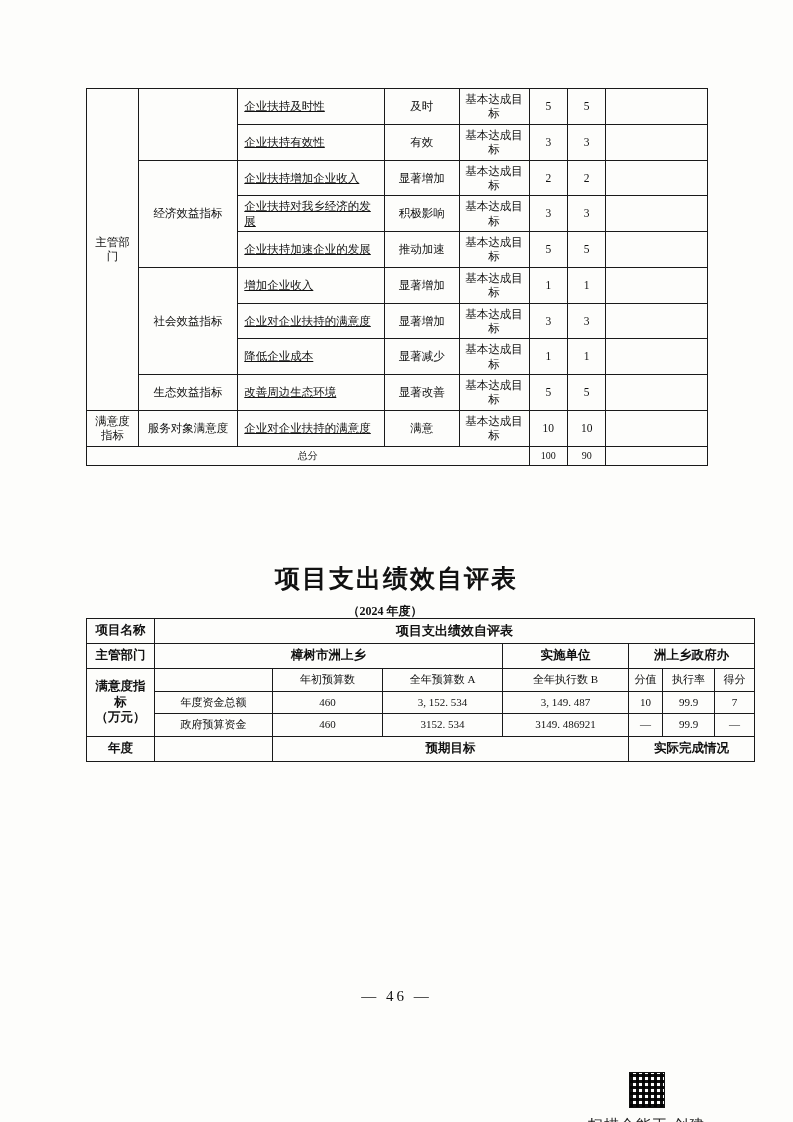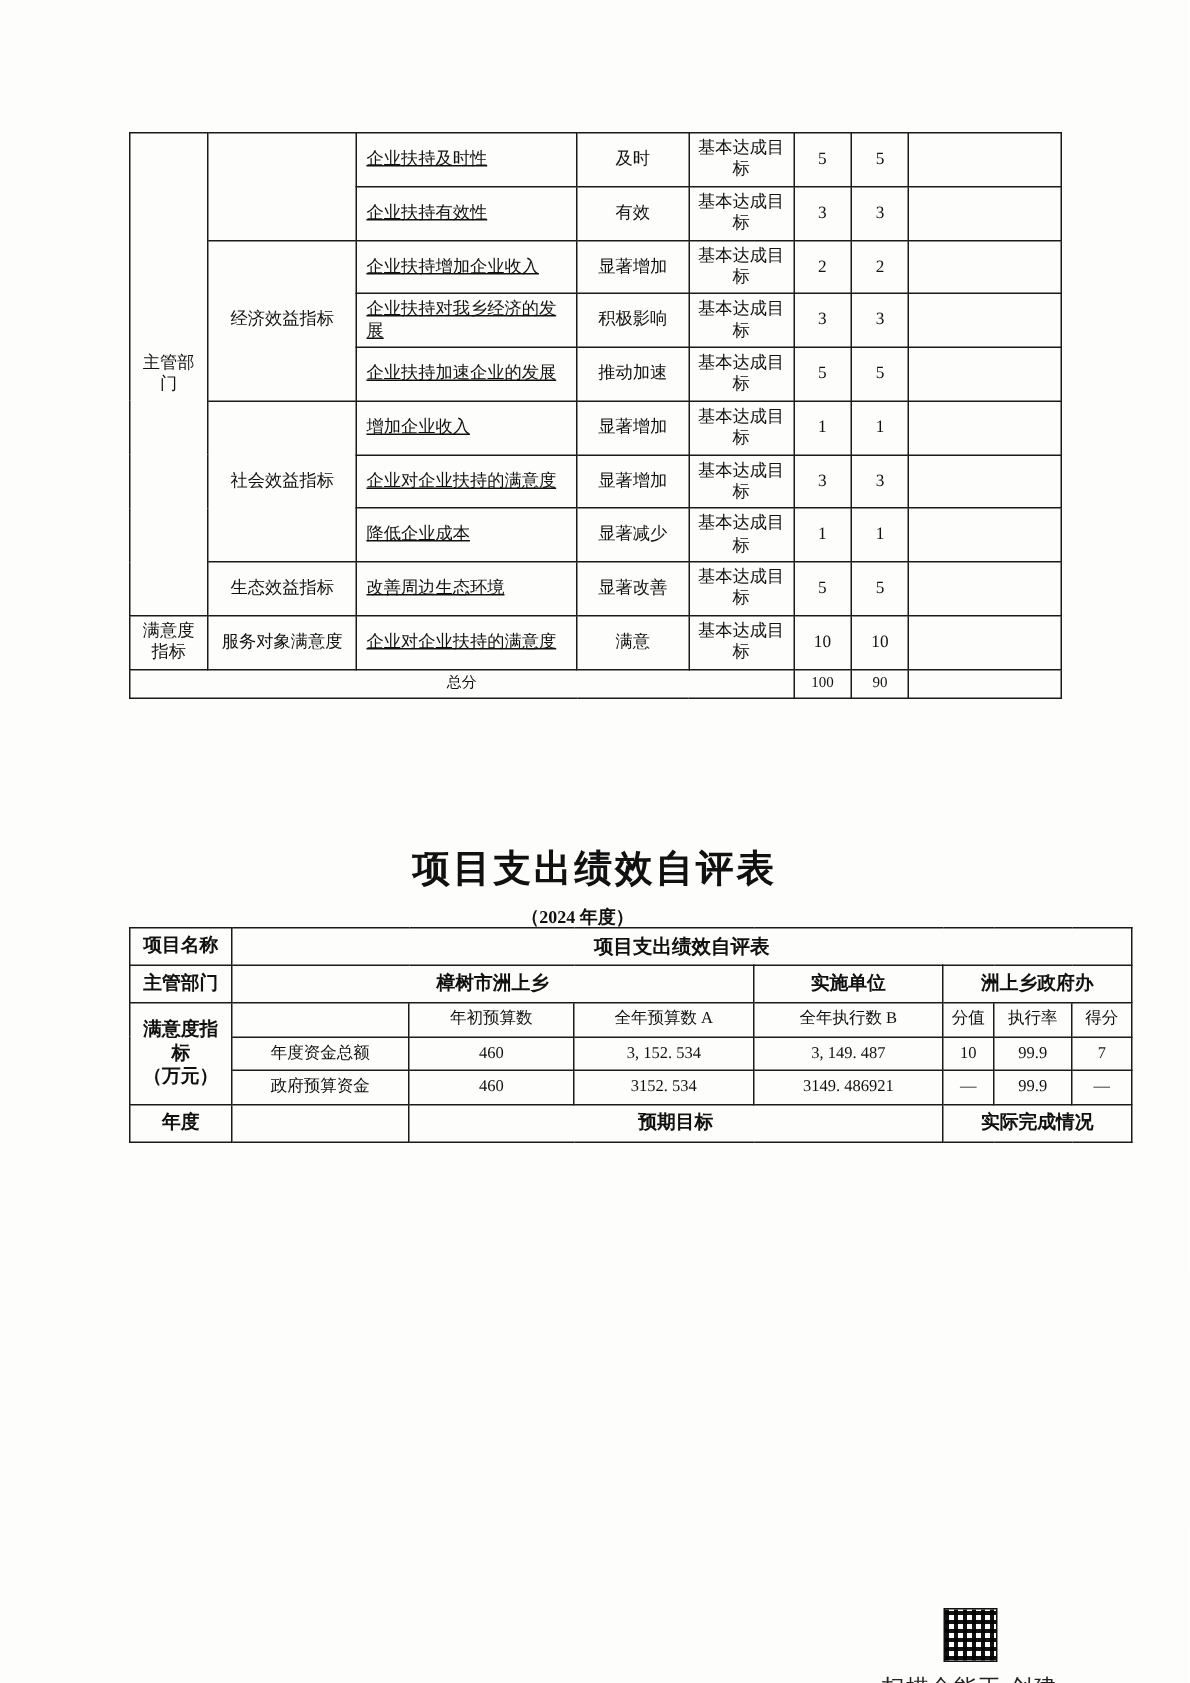--- a/index.html
+++ b/index.html
@@ -333,19 +333,20 @@
       </tr>
       <tr>
         <td class="mid">年度</td>
         <td></td>
         <td class="mid" colspan="3">预期目标</td>
         <td class="mid" colspan="3">实际完成情况</td>
       </tr>
     </tbody>
   </table>
 
+  <div id="page-number">— 46 —</div>
 
   <div id="watermark">
     <div class="qr"></div>
     <div class="wtext">扫描全能王  创建</div>
   </div>
 
 </div>
 
 </body></html>

